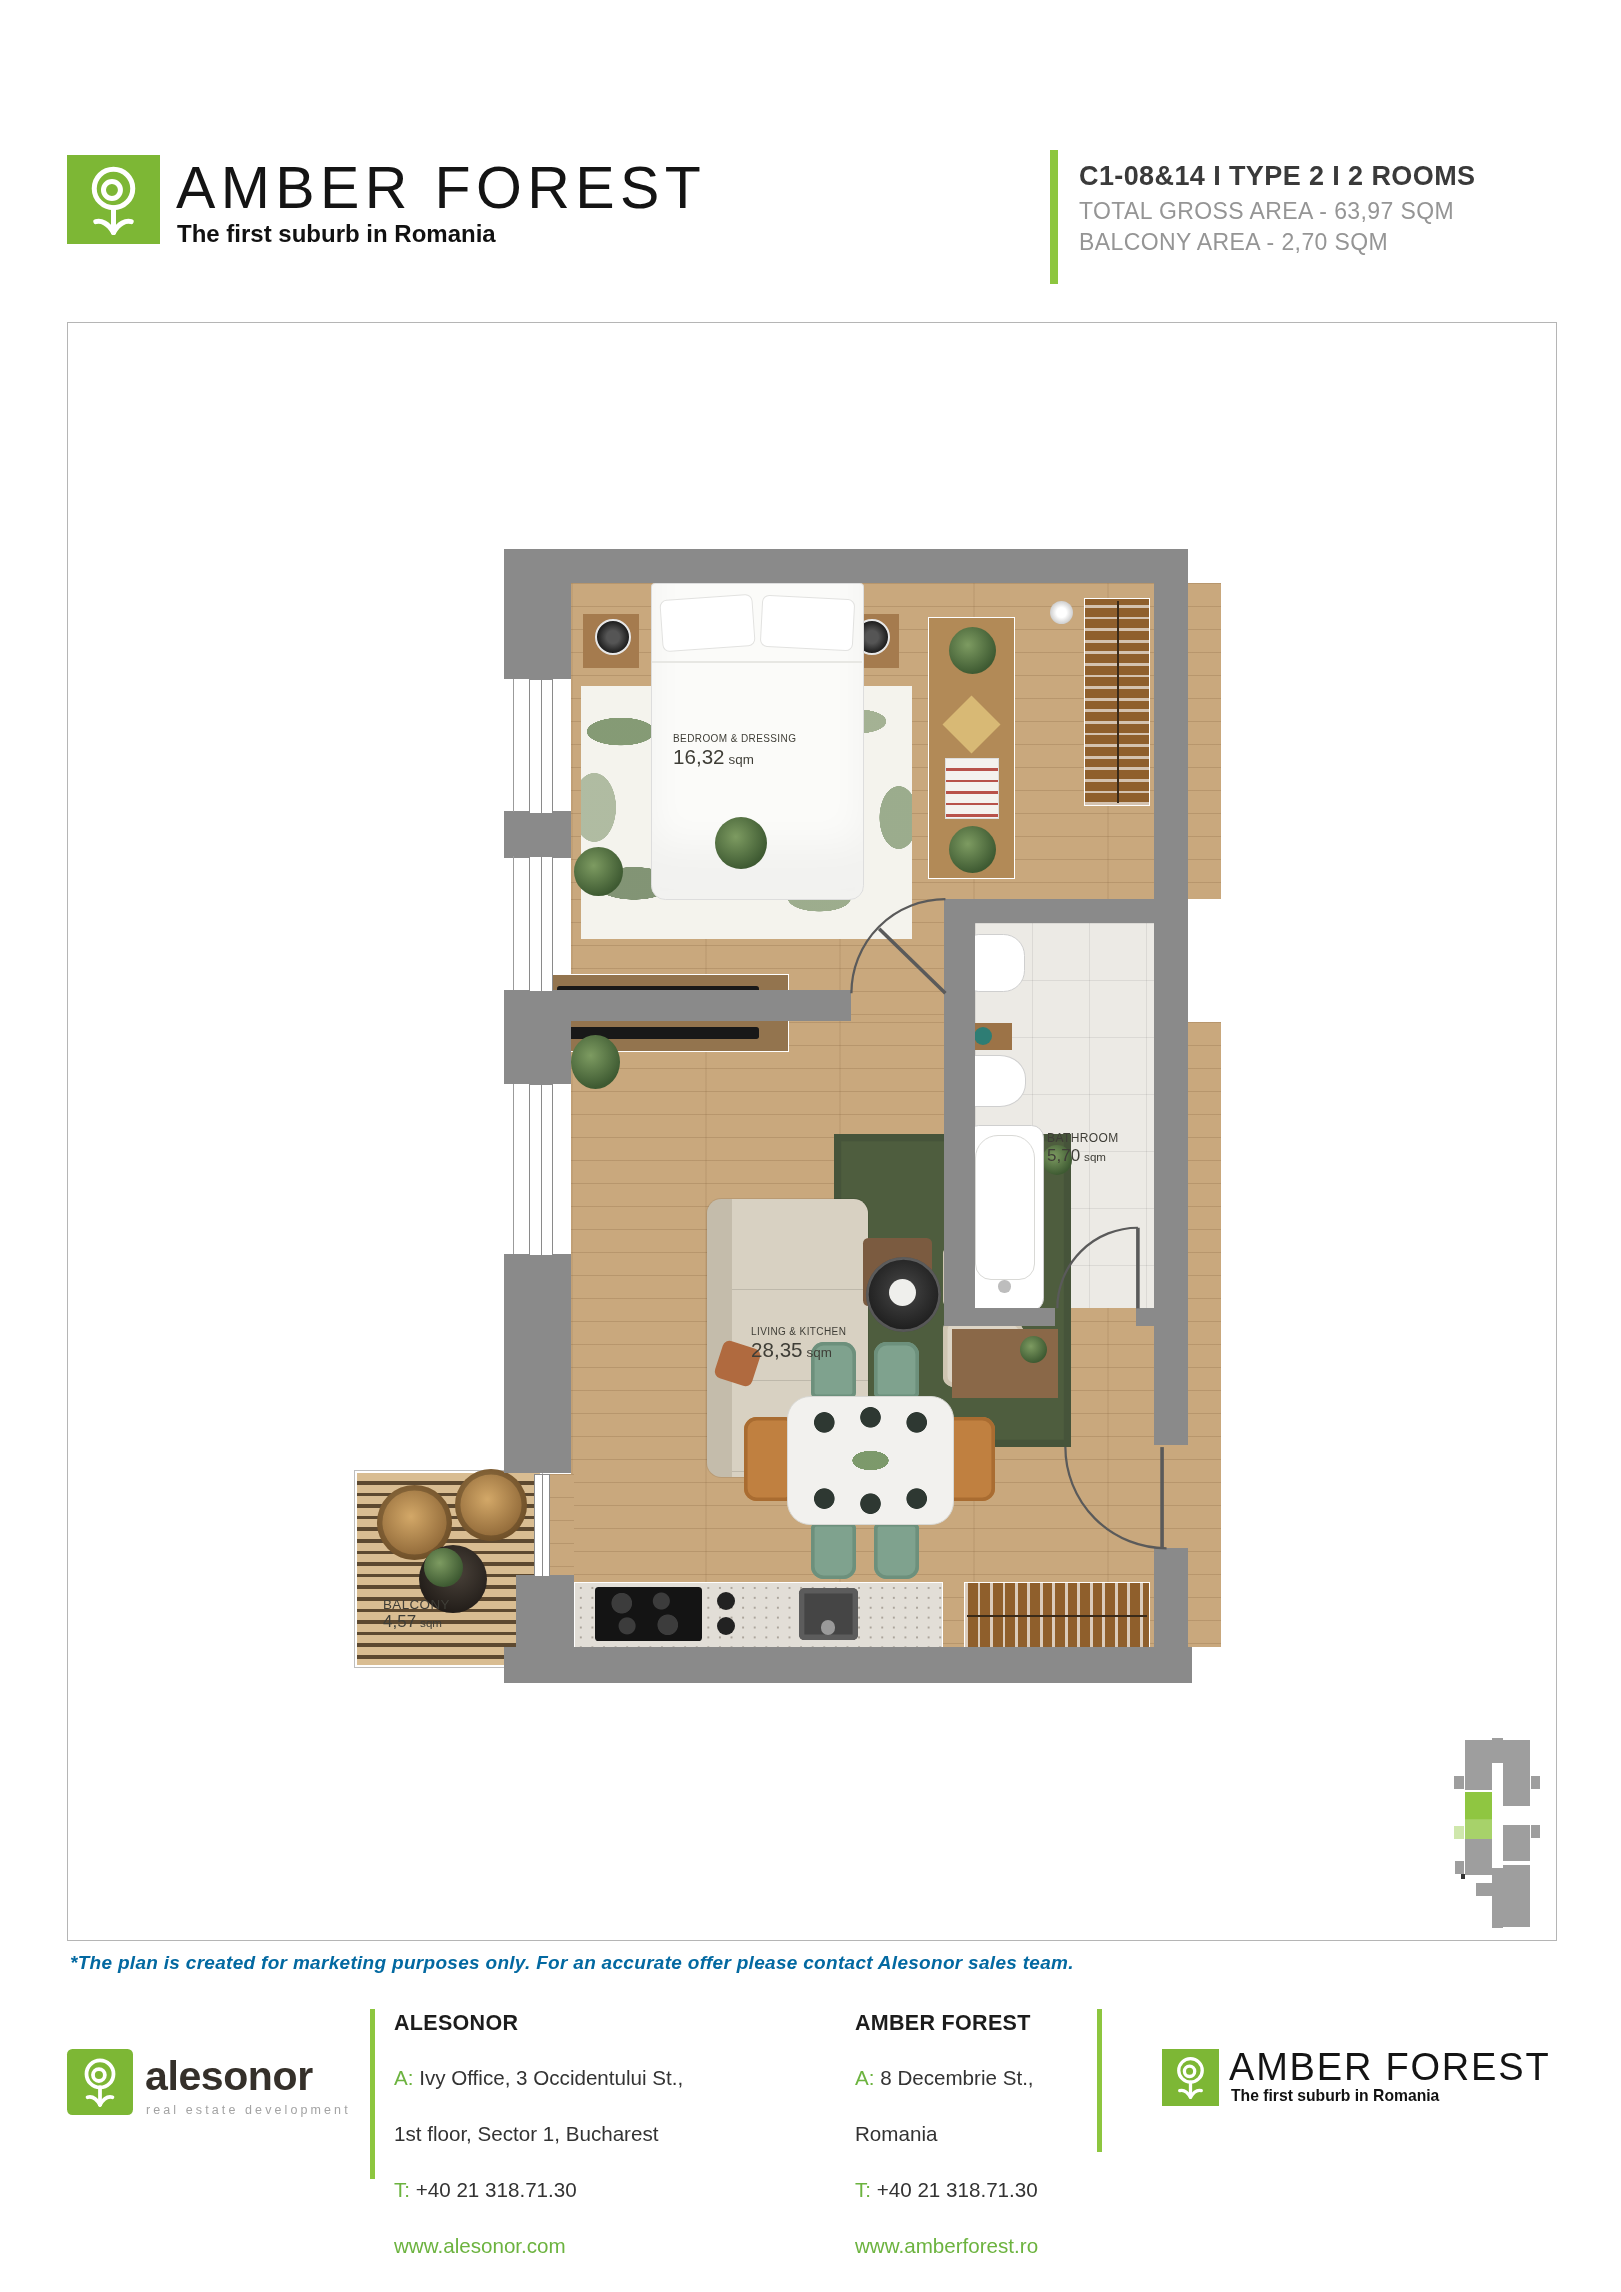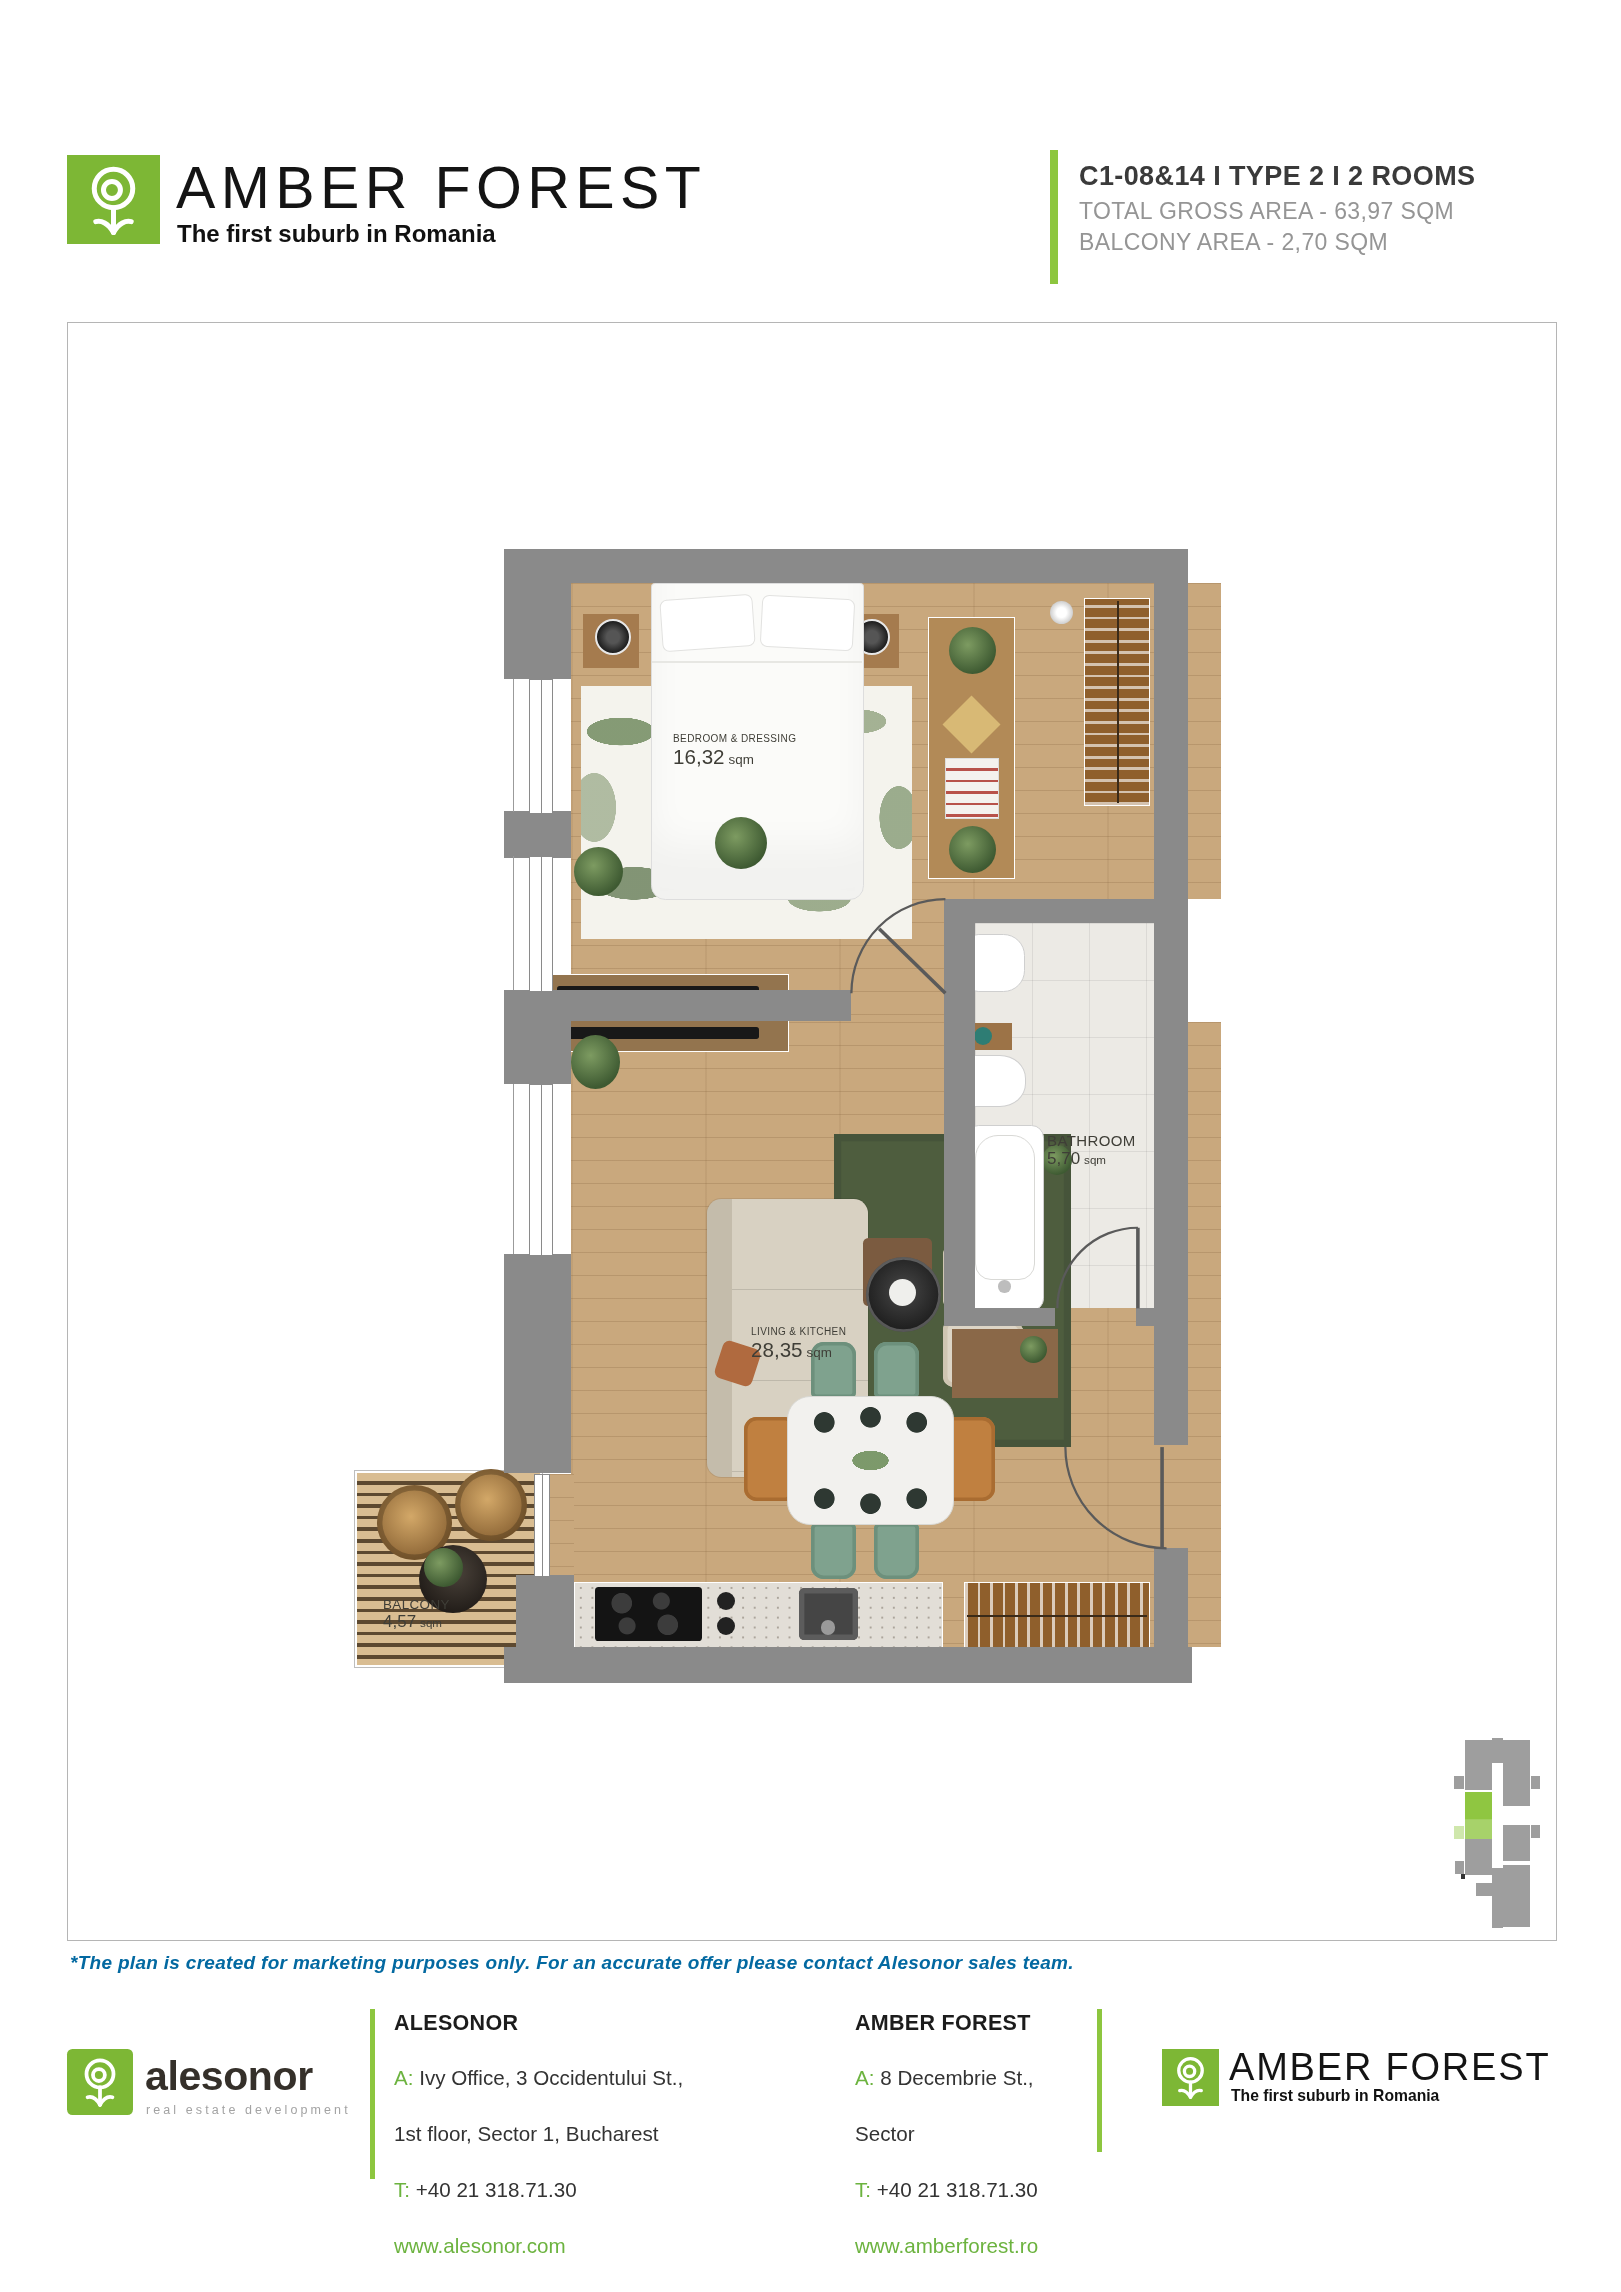--- a/index.html
+++ b/index.html
@@ -213,21 +213,21 @@
     <div class="rl-name">BEDROOM &amp; DRESSING</div>
     <div><span class="rl-val">16,32</span>
          <span class="rl-unit">sqm</span></div>
   </div>
   <div class="abs room-label" style="left:683px;top:1003px;">
     <div class="rl-name">LIVING &amp; KITCHEN</div>
     <div><span class="rl-val">28,35</span>
          <span class="rl-unit">sqm</span></div>
   </div>
   <div class="abs room-label" style="left:979px;top:809px;">
-    <div class="rl-name" style="font-size:15px;text-align:center;">BATHROOM</div>
+    <div class="rl-name" style="font-size:12px;text-align:center;">BATHROOM</div>
     <div><span class="rl-val" style="font-size:17px;">5,70</span>
          <span class="rl-unit" style="font-size:11.6px;">sqm</span></div>
   </div>
   <div class="abs room-label" style="left:315px;top:1274px;">
     <div class="rl-name" style="font-size:13.4px;">BALCONY</div>
     <div><span class="rl-val" style="font-size:17px;">4,57</span>
          <span class="rl-unit" style="font-size:11.6px;">sqm</span></div>
   </div>
 
   <div class="abs" style="left:1382px;top:1406px;width:106px;height:202px;">
@@ -274,21 +274,21 @@
   <div class="c-head">ALESONOR</div>
   <div class="c-line"><span class="green-t">A:</span> <span>Ivy Office, 3 Occidentului St.,</span></div>
   <div class="c-line">1st floor, Sector 1, Bucharest</div>
   <div class="c-line"><span class="green-t">T:</span> <span>+40 21 318.71.30</span></div>
   <div class="c-line"><a class="green-t" href="#">www.alesonor.com</a></div>
 </div>
 
 <div class="abs" style="left:855px;top:2011px;width:269px;">
   <div class="c-head">AMBER FOREST</div>
   <div class="c-line"><span class="green-t">A:</span> <span>8 Decembrie St.,</span></div>
-  <div class="c-line">Sector</div>
+  <div class="c-line">Romania</div>
   <div class="c-line"><span class="green-t">T:</span> <span>+40 21 318.71.30</span></div>
   <div class="c-line"><a class="green-t" href="#">www.amberforest.ro</a></div>
 </div>
 <div class="abs green-line" style="left:1097px;top:2009px;width:5.4px;height:143px;"></div>
 
 <div class="abs logo-square" style="left:1162px;top:2049px;width:57px;height:57px;">
   <span>
     <svg width="47" height="47" viewBox="0 0 100 100" fill="none" stroke="#ffffff" stroke-width="7" stroke-linecap="round">
       <circle cx="50" cy="37" r="25"></circle>
       <circle cx="48" cy="39" r="11"></circle>

